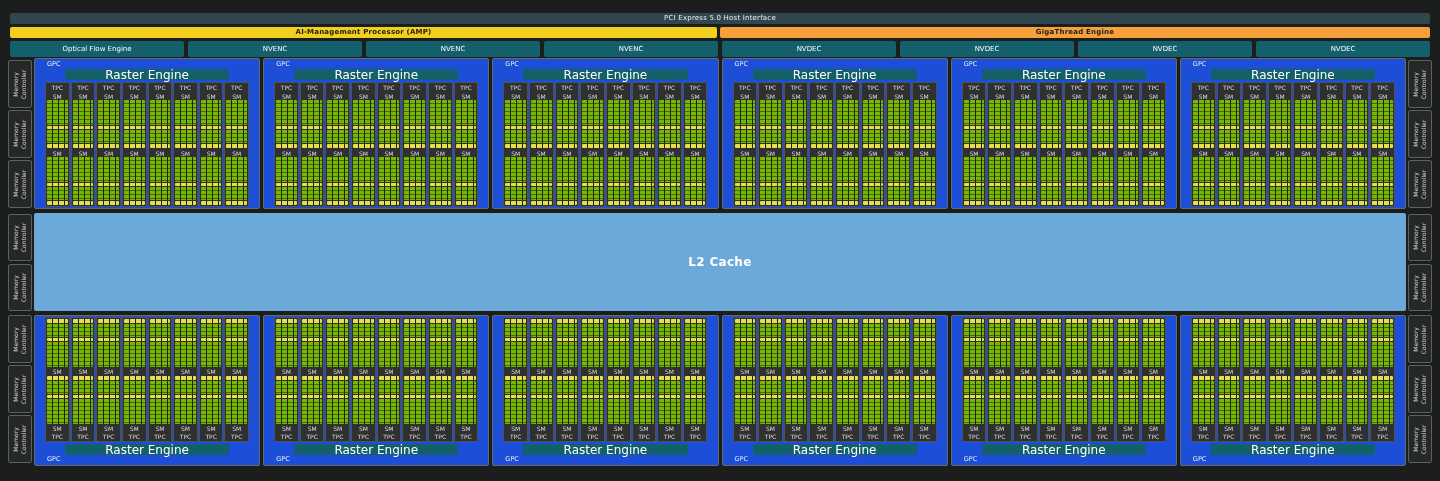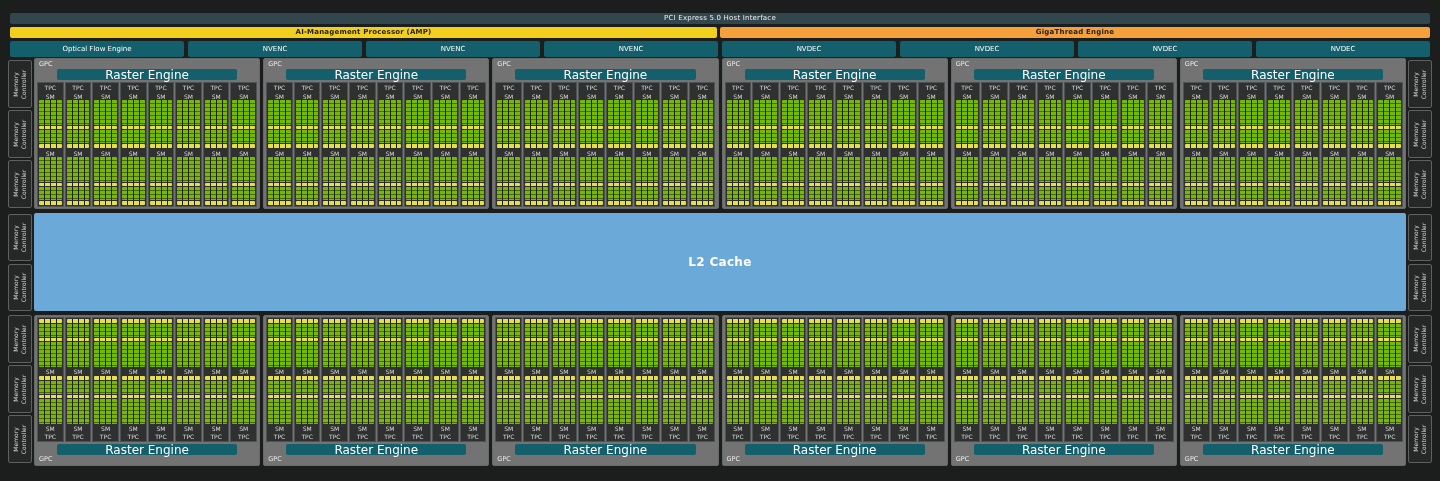--- a/index.html
+++ b/index.html
@@ -45,22 +45,22 @@
   #gpc-bottom { top:315px; }
 
   #l2-cache {
     position:absolute; left:34px; top:213px; width:1372px; height:98px;
     background:var(--l2,#6ba9d8); border-radius:2px;
     display:flex; align-items:center; justify-content:center;
     color:#fff; font-size:12px; font-weight:600; letter-spacing:.3px;
   }
 
   .gpc {
-    flex:1; background:#737373; border:1px solid #666b67; border-radius:2px;
-    display:flex; flex-direction:column; padding:1px 2px;
+    flex:1; background:#1d4ed8; border:1px solid #666b67; border-radius:2px;
+    display:flex; flex-direction:column; padding:1px 10px;
   }
   .gpc-label { height:9px; font-size:6.5px; color:#eee; line-height:9px; padding-left:2px; }
   .raster-bar {
     height:11px; margin:0 20px 2px 20px; background:var(--teal,#135f6b); border-radius:2px;
     display:flex; align-items:center; justify-content:center; font-size:12px; color:#fff; line-height:1;
   }
   .gpc.mirrored .raster-bar { margin:2px 20px 0 20px; }
 
   .tpc-row { flex:1; display:flex; gap:1px; min-height:0; }
   .tpc {

